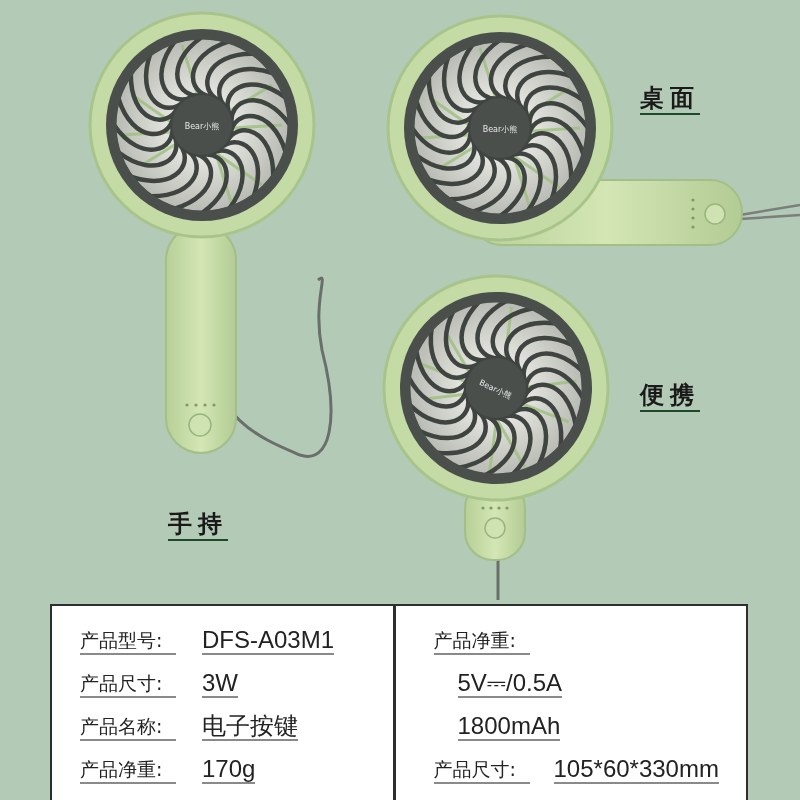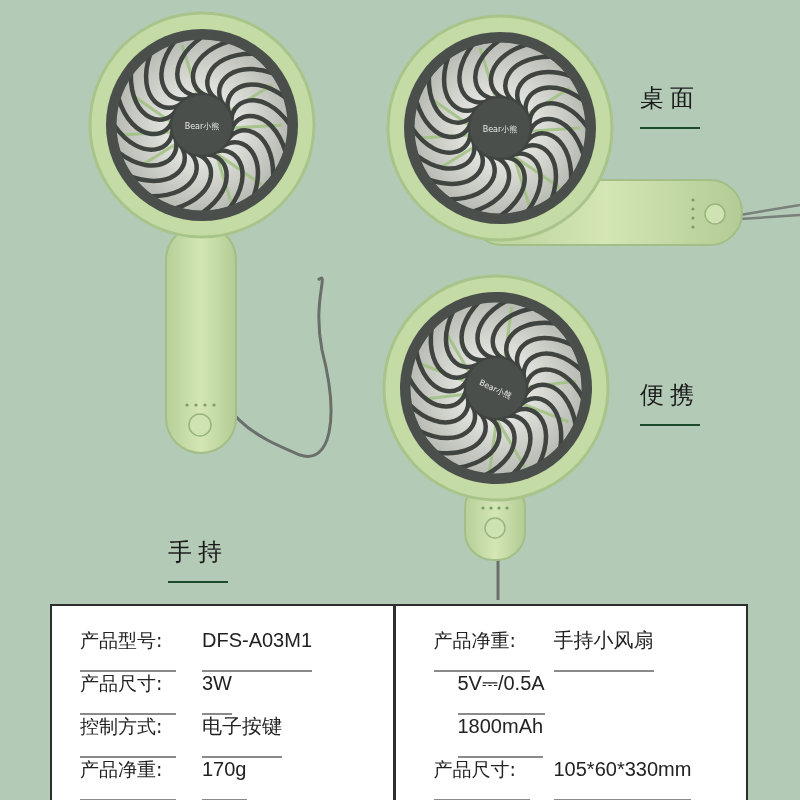--- a/index.html
+++ b/index.html
@@ -8,30 +8,30 @@
       background: #b3cbb6;
       position: relative;
       font-family: "DejaVu Sans", "Liberation Sans", sans-serif;
     }
     .stage { position: absolute; left: 0; top: 0; width: 800px; height: 800px; }
     .stage svg { position: absolute; left: 0; top: 0; }
 
     .mode-label {
       position: absolute;
       font-size: 24px;
-      font-weight: normal;
+      font-weight: bold;
       color: #1a1a1a;
       letter-spacing: 6px;
-      padding-bottom: 17px;
+      padding-bottom: 3px;
       border-bottom: 2px solid #1d4a2a;
       line-height: 1;
     }
     #label-desktop { left: 640px; top: 86px; }
     #label-portable { left: 640px; top: 383px; text-align: right; }
-    #label-handheld { left: 168px; top: 512px; margin-top: 28px; }
+    #label-handheld { left: 168px; top: 512px; }
 
     .spec-table {
       position: absolute;
       left: 50px; top: 604px;
       width: 698px; height: 200px;
       background: #ffffff;
       border: 2px solid #2e2e2e;
       border-bottom: none;
       box-sizing: border-box;
       display: flex;
@@ -42,27 +42,27 @@
     .spec-row {
       display: flex;
       height: 43px;
       align-items: flex-start;
     }
     .spec-key, .spec-val {
       font-size: 19px;
       color: #222;
       line-height: 24px;
       border-bottom: 2px solid #8a8a8a;
-      padding-bottom: 18px;
+      padding-bottom: 1px;
       white-space: nowrap;
     }
     .spec-key { width: 96px; }
     .spec-gap { width: 26px; }
     .spec-col.right .spec-gap { width: 24px; }
-    .spec-val { font-family: "Liberation Sans", sans-serif; font-size: 20px; }
+    .spec-val { font-family: "Liberation Sans", sans-serif; font-size: 24px; }
   </style>
 </head>
 <body>
 
 <div class="stage">
   <svg width="800" height="600" viewBox="0 0 800 600">
     <defs>
       <radialGradient id="bladeGrad" cx="50%" cy="50%" r="50%">
         <stop offset="40%" stop-color="#e2e3de"></stop>
         <stop offset="100%" stop-color="#b9bcb4"></stop>
@@ -158,35 +158,34 @@
       <span class="spec-key">产品型号:</span>
       <span class="spec-gap"></span>
       <span class="spec-val">DFS-A03M1</span>
     </div>
     <div class="spec-row">
       <span class="spec-key">产品尺寸:</span>
       <span class="spec-gap"></span>
       <span class="spec-val">3W</span>
     </div>
     <div class="spec-row">
-      <span class="spec-key">控制方式:</span>
+      <span class="spec-key">产品名称:</span>
       <span class="spec-gap"></span>
       <span class="spec-val">电子按键</span>
     </div>
     <div class="spec-row">
       <span class="spec-key">产品净重:</span>
       <span class="spec-gap"></span>
       <span class="spec-val">170g</span>
     </div>
   </div>
   <div class="spec-col right">
     <div class="spec-row">
       <span class="spec-key">产品净重:</span>
       <span class="spec-gap"></span>
-      <span class="spec-val">手持小风扇</span>
     </div>
     <div class="spec-row">
       <span class="spec-gap"></span>
       <span class="spec-val">5V⎓/0.5A</span>
     </div>
     <div class="spec-row">
       <span class="spec-gap"></span>
       <span class="spec-val">1800mAh</span>
     </div>
     <div class="spec-row">

